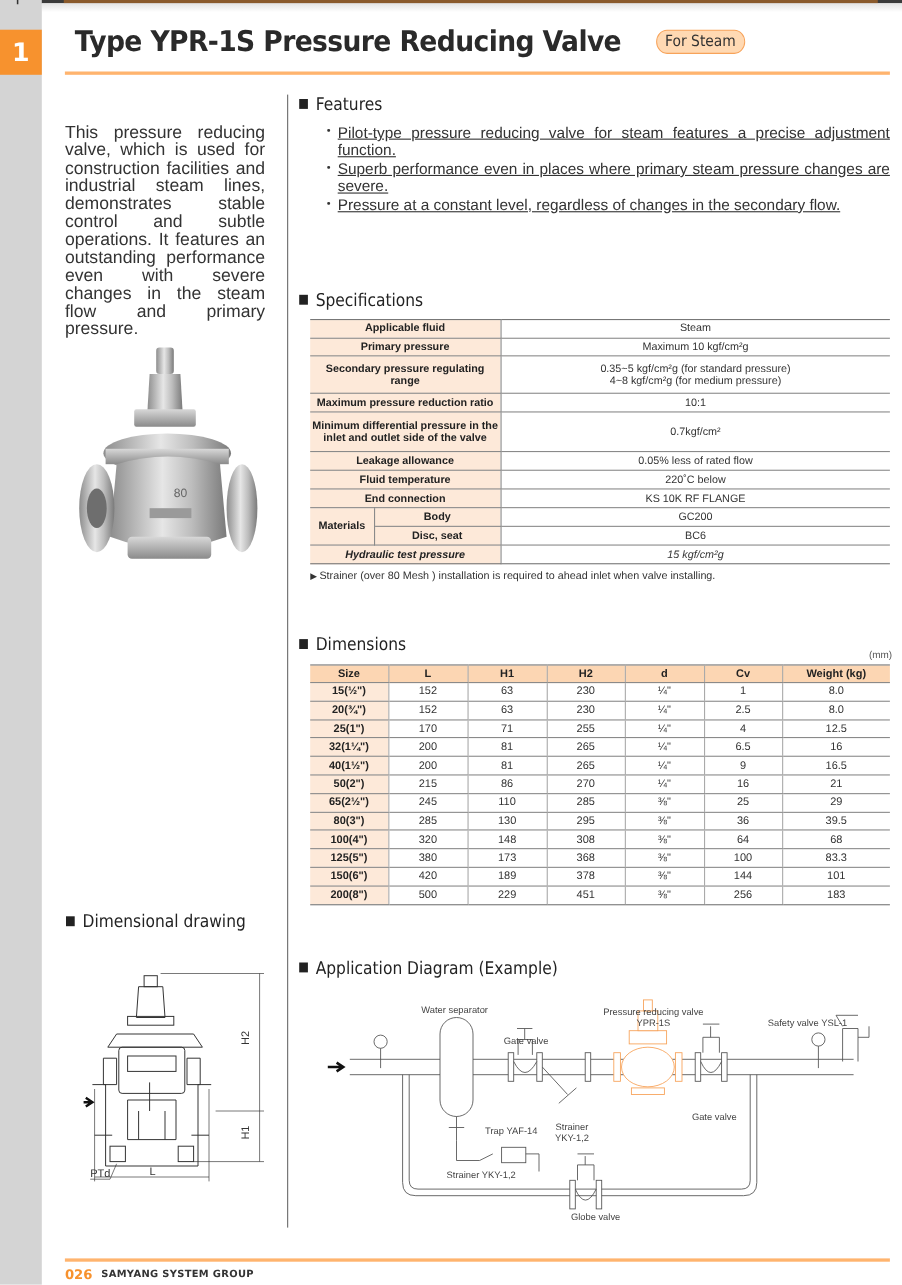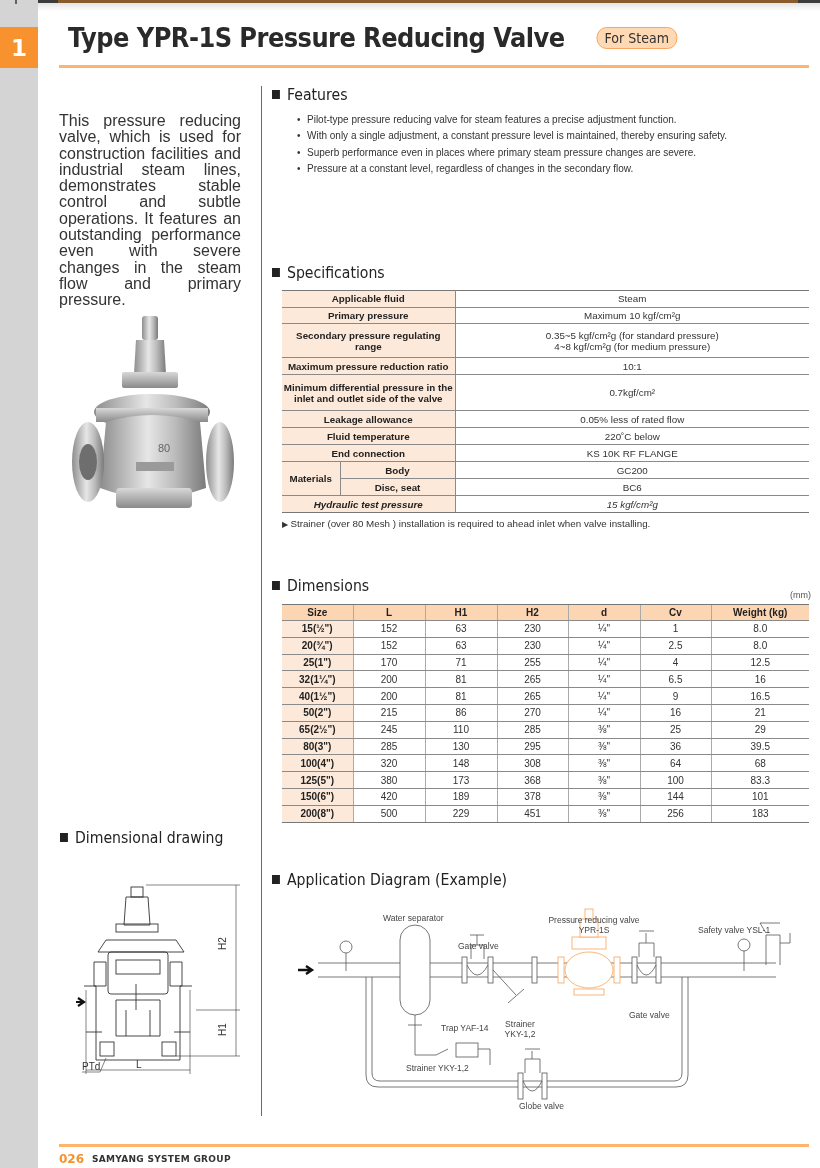--- a/index.html
+++ b/index.html
@@ -25,22 +25,22 @@
   .title-rule { position: absolute; left: 59px; top: 65px; width: 750px; height: 3px; background: #ffb46e; }
 
   .intro { position: absolute; left: 59px; top: 85px; width: 182px; font-size: 16px; line-height: 16.3px;
     color: #333; text-align: justify; margin-top: 28px; }
   .vdivider { position: absolute; left: 261px; top: 86px; width: 1px; height: 1030px; background: #6a6a6a; }
 
   .section-head { position: absolute; font-family: "DejaVu Sans", sans-serif; font-size: 16px; color: #222;
     display: flex; align-items: center; transform: scaleX(0.88); transform-origin: left center; white-space: nowrap; }
   .section-head .sq { width: 9px; height: 9px; background: #222; margin-right: 8px; display: inline-block; }
 
-  .features { position: absolute; left: 297px; top: 112px; width: 512px; font-size: 10px; line-height: 16.4px;
-    color: #333; list-style: none; }
+  .features { position: absolute; left: 297px; top: 112px; width: 512px; font-size: 14px; line-height: 16.4px;
+    color: #333; list-style: none; text-decoration: underline; }
   .features li { position: relative; padding-left: 10px; text-align: justify; }
   .features li::before { content: "•"; position: absolute; left: 0; top: 0; font-size: 10px; }
 
   .product-photo { position: absolute; left: 60px; top: 312px; width: 180px; height: 230px; }
 
   table.spec { position: absolute; left: 282px; top: 290px; width: 527px; border-collapse: collapse; font-size: 9.8px; }
   table.spec td { border-bottom: 1px solid #8a8a8a; text-align: center; color: #333; padding: 0; }
   table.spec tr:first-child td { border-top: 1.5px solid #777; margin-left: 16px; }
   table.spec tr:last-child td { border-bottom: 1.5px solid #777; font-style: italic; }
   table.spec td.k { background: #fde9d9; font-weight: bold; color: #222; border-right: 1px solid #8a8a8a; }
@@ -117,21 +117,20 @@
   <rect x="76" y="150" width="38" height="9" fill="#9a9a9a"></rect>
   <text x="98" y="140" font-size="11" fill="#666" font-family="Liberation Sans, sans-serif">80</text>
 </svg>
 
 <div class="section-head" style="left:272px; top:85px;">
   <span class="sq"></span>
   <span>Features</span>
 </div>
 <ul class="features">
   <li>Pilot-type pressure reducing valve for steam features a precise adjustment function.</li>
-  <li>With only a single adjustment, a constant pressure level is maintained, thereby ensuring safety.</li>
   <li>Superb performance even in places where primary steam pressure changes are severe.</li>
   <li>Pressure at a constant level, regardless of changes in the secondary flow.</li>
 </ul>
 
 <div class="section-head" style="left:272px; top:263px;">
   <span class="sq"></span>
   <span>Specifications</span>
 </div>
 <table class="spec">
   <colgroup>

